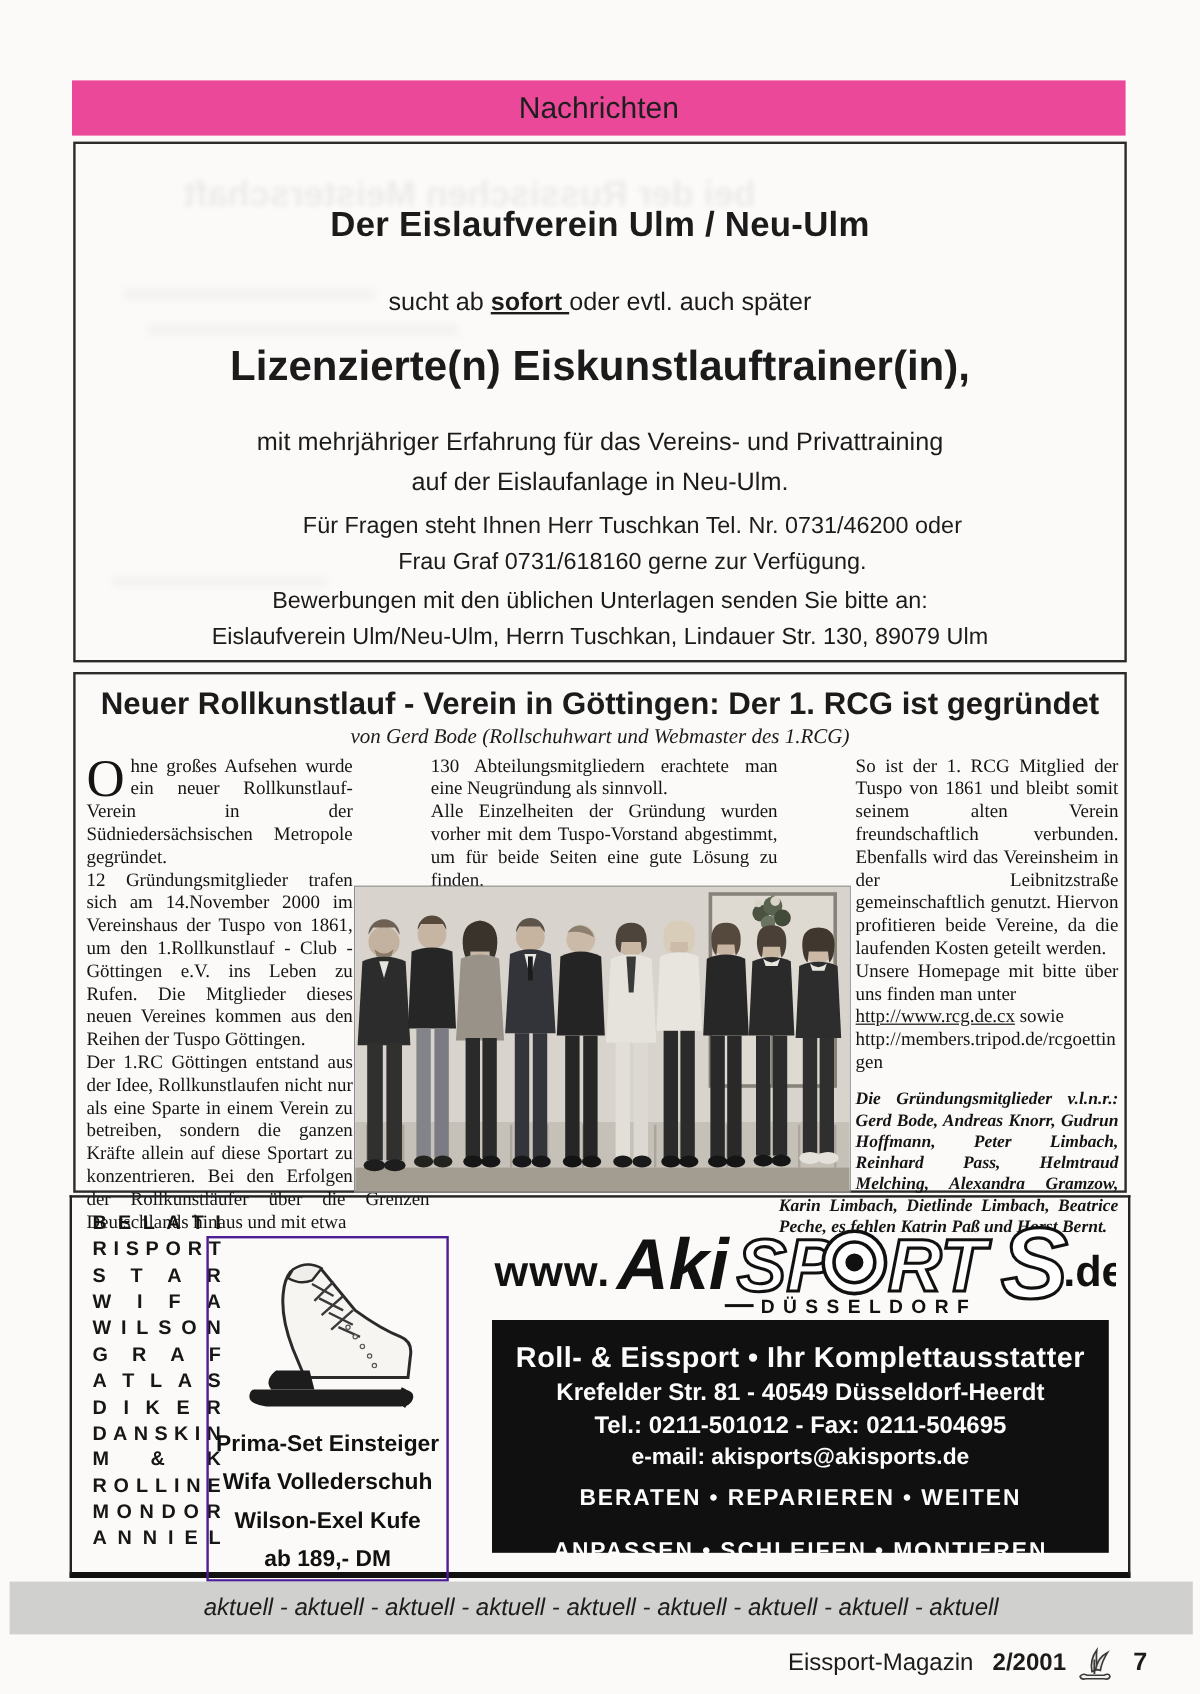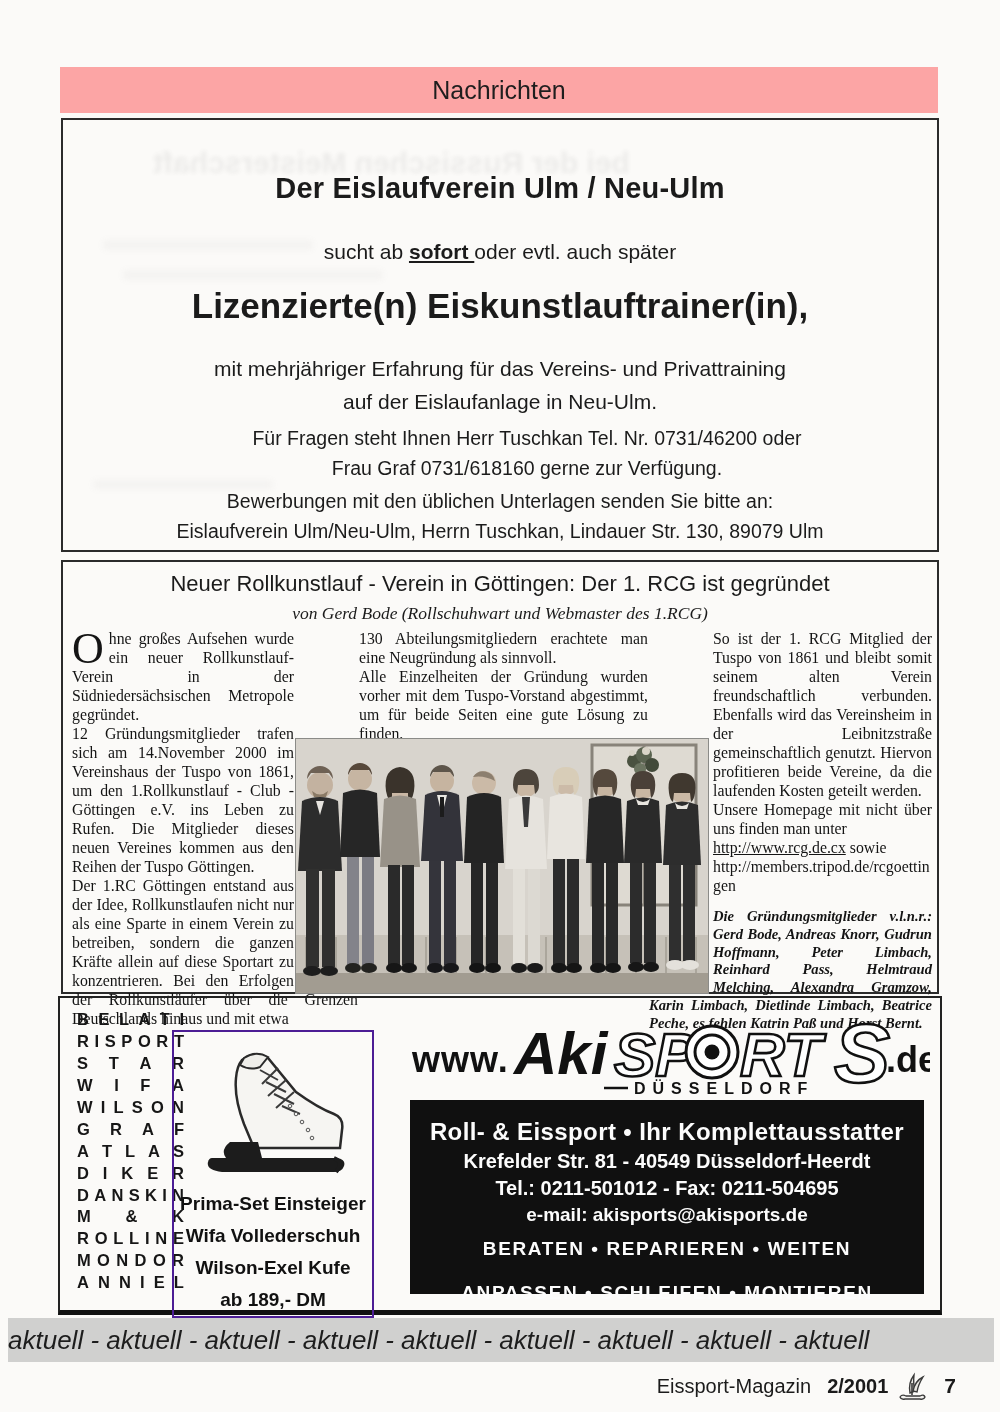--- a/index.html
+++ b/index.html
@@ -2,38 +2,38 @@
 <html><head>
 <meta charset="utf-8">
 <style>
   html,body{margin:0;padding:0;background:#e8e8e6;}
   .page{position:relative;width:1000px;height:1412px;background:#fbfaf8;margin:0 auto;overflow:hidden;
         font-family:"Liberation Sans",sans-serif;color:#1b1b1b;}
   .abs{position:absolute;}
   .ctr{text-align:center;}
 
   
-  .hdrbar{left:60px;top:67px;width:878px;height:46px;background:#fca5a5;}
+  .hdrbar{left:60px;top:67px;width:878px;height:46px;background:#ec4899;}
   .hdrbar .t{width:100%;line-height:46px;font-size:25px;color:#1e1e1e;text-align:center;}
 
   
   .jobbox{left:61px;top:118px;width:874px;height:430px;border:2.5px solid #2b2b2b;background:transparent;}
   .ghost{position:absolute;transform:scaleX(-1);filter:blur(2.2px);opacity:.08;color:#444;font-weight:bold;white-space:nowrap;}
   .gbar{position:absolute;background:#9a9a9a;filter:blur(3px);opacity:.07;border-radius:3px;}
   .job-title{top:52px;width:100%;font-size:29px;font-weight:bold;letter-spacing:.2px;}
   .job-sub{top:120px;width:100%;font-size:21px;}
   .job-sub .emph{font-weight:bold;text-decoration:underline;}
   .job-big{top:166px;width:100%;font-size:35px;font-weight:bold;}
   .job-p1{top:232px;width:100%;font-size:21px;line-height:33px;}
   .job-p2{top:303px;width:100%;font-size:19.5px;line-height:30px;padding-left:27px;}
   .job-p3{top:366px;width:100%;font-size:19.5px;line-height:30px;}
 
   
   .artbox{left:61px;top:560px;width:874px;height:430px;border:2.5px solid #2b2b2b;}
-  .art-headline{top:9px;width:100%;font-size:22px;font-weight:normal;}
+  .art-headline{top:9px;width:100%;font-size:26px;font-weight:bold;}
   .art-byline{top:41px;width:100%;font-family:"Liberation Serif",serif;font-style:italic;font-size:17.5px;}
   .col{font-family:"Liberation Serif",serif;font-size:15.8px;line-height:19px;text-align:justify;color:#141414;}
   .col p{margin:0;}
   .c1{left:9px;top:67px;width:286px;height:356px;}
   .c2{left:296px;top:67px;width:289px;height:110px;}
   .c3{left:586px;top:67px;width:283px;height:358px;}
   .dropcap{float:left;font-size:44px;line-height:36px;padding:2px 5px 0 0;font-weight:400;}
   .sp-r{float:right;width:64px;height:250px;margin-top:106px;}
   .sp-l{float:left;width:64px;height:262px;margin-top:93px;}
   .urlline{word-break:break-all;}
@@ -53,21 +53,21 @@
   .bb{width:100%;color:#fcfcfc;font-weight:bold;text-align:center;position:absolute;}
   .bb1{top:18px;font-size:24px;letter-spacing:.4px;}
   .bb2{top:50px;font-size:20px;}
   .bb3{top:77px;font-size:20px;}
   .bb4{top:104px;font-size:19px;}
   .bb5{top:138px;font-size:19px;letter-spacing:1.6px;}
   .bb6{top:182px;font-size:19px;letter-spacing:1.6px;}
 
   
   .ticker{left:8px;top:1318px;width:986px;height:44px;background:#d0d0cf;}
-  .ticker .t{width:100%;line-height:44px;font-style:italic;font-size:26px;color:#1d1d1d;}
+  .ticker .t{width:100%;line-height:44px;text-align:center;font-style:italic;font-size:20px;color:#1d1d1d;}
   .footline{right:44px;top:1371px;display:flex;align-items:center;}
   .fm{font-size:20px;color:#1b1b1b;}
   .fi{font-size:20px;font-weight:bold;margin-left:16px;}
   .fp{font-size:21px;font-weight:bold;margin-left:16px;}
   .flogo{margin-left:8px;}
 </style>
 </head>
 <body>
 
 <div class="page">
@@ -111,21 +111,21 @@
     </div>
 
     <div class="abs col c2">
       <p>130 Abteilungsmitgliedern erachtete man eine Neugründung als sinnvoll.</p>
       <p>Alle Einzelheiten der Gründung wurden vorher mit dem Tuspo-Vorstand abgestimmt, um für beide Seiten eine gute Lösung zu finden.</p>
     </div>
 
     <div class="abs col c3">
       <div class="sp-l"></div>
       <p>So ist der 1. RCG Mitglied der Tuspo von 1861 und bleibt somit seinem alten Verein freundschaftlich verbunden. Ebenfalls wird das Vereinsheim in der Leibnitzstraße gemeinschaftlich genutzt. Hiervon profitieren beide Vereine, da die laufenden Kosten geteilt werden.</p>
-      <p>Unsere Homepage mit nicht über uns finden man unter</p>
+      <p>Unsere Homepage mit bitte über uns finden man unter</p>
       <p class="urlline"><span class="u">http://www.rcg.de.cx</span><span> sowie</span></p>
       <p class="urlline">http://members.tripod.de/rcgoettingen</p>
       <p class="caption">Die Gründungsmitglieder v.l.n.r.: Gerd Bode, Andreas Knorr, Gudrun Hoffmann, Peter Limbach, Reinhard Pass, Helmtraud Melching, Alexandra Gramzow, Karin Limbach, Dietlinde Limbach, Beatrice Peche, es fehlen Katrin Paß und Horst Bernt.</p>
     </div>
 
     <svg class="abs photo" viewBox="0 0 412 254">
       <rect x="0" y="0" width="412" height="254" fill="#d8d4cd"></rect>
       <rect x="0" y="196" width="412" height="40" fill="#c6c1b8"></rect>
       <g stroke="#aba69c" stroke-width="2">
         <line x1="10" y1="198" x2="10" y2="234"></line>

